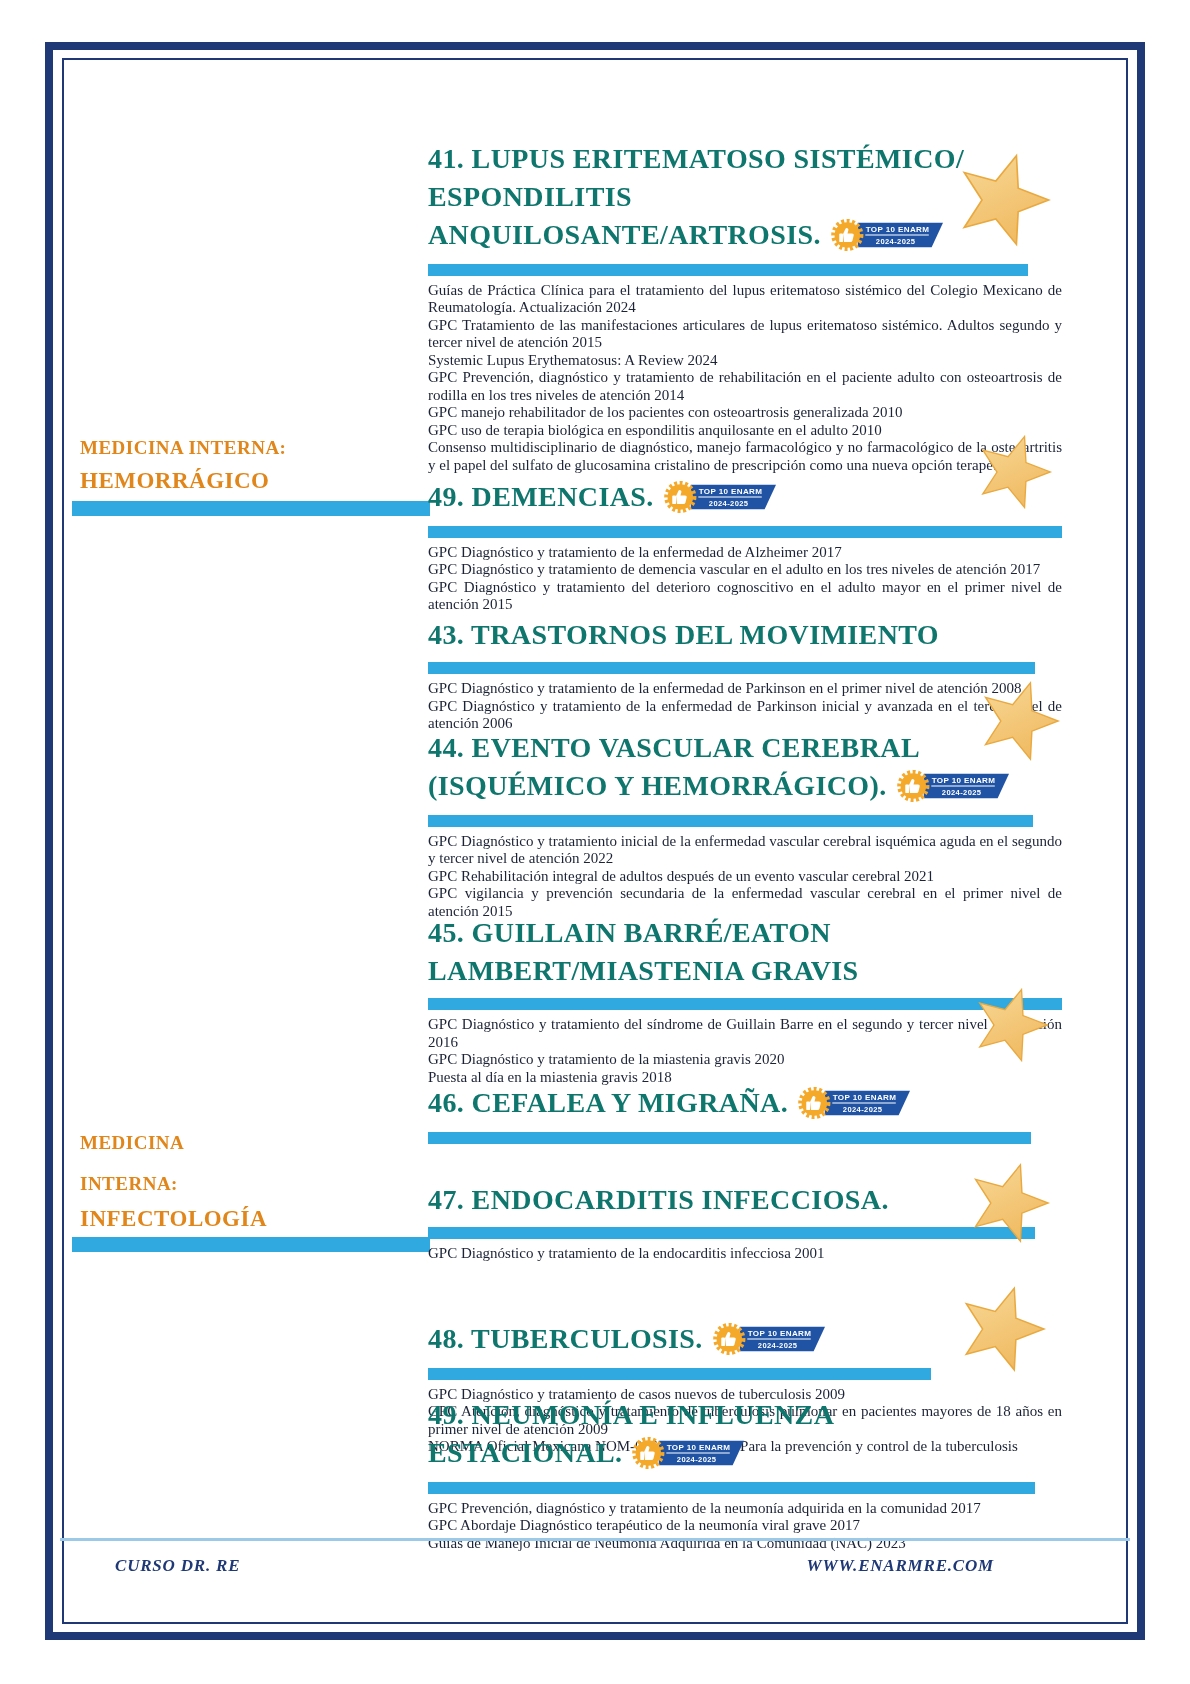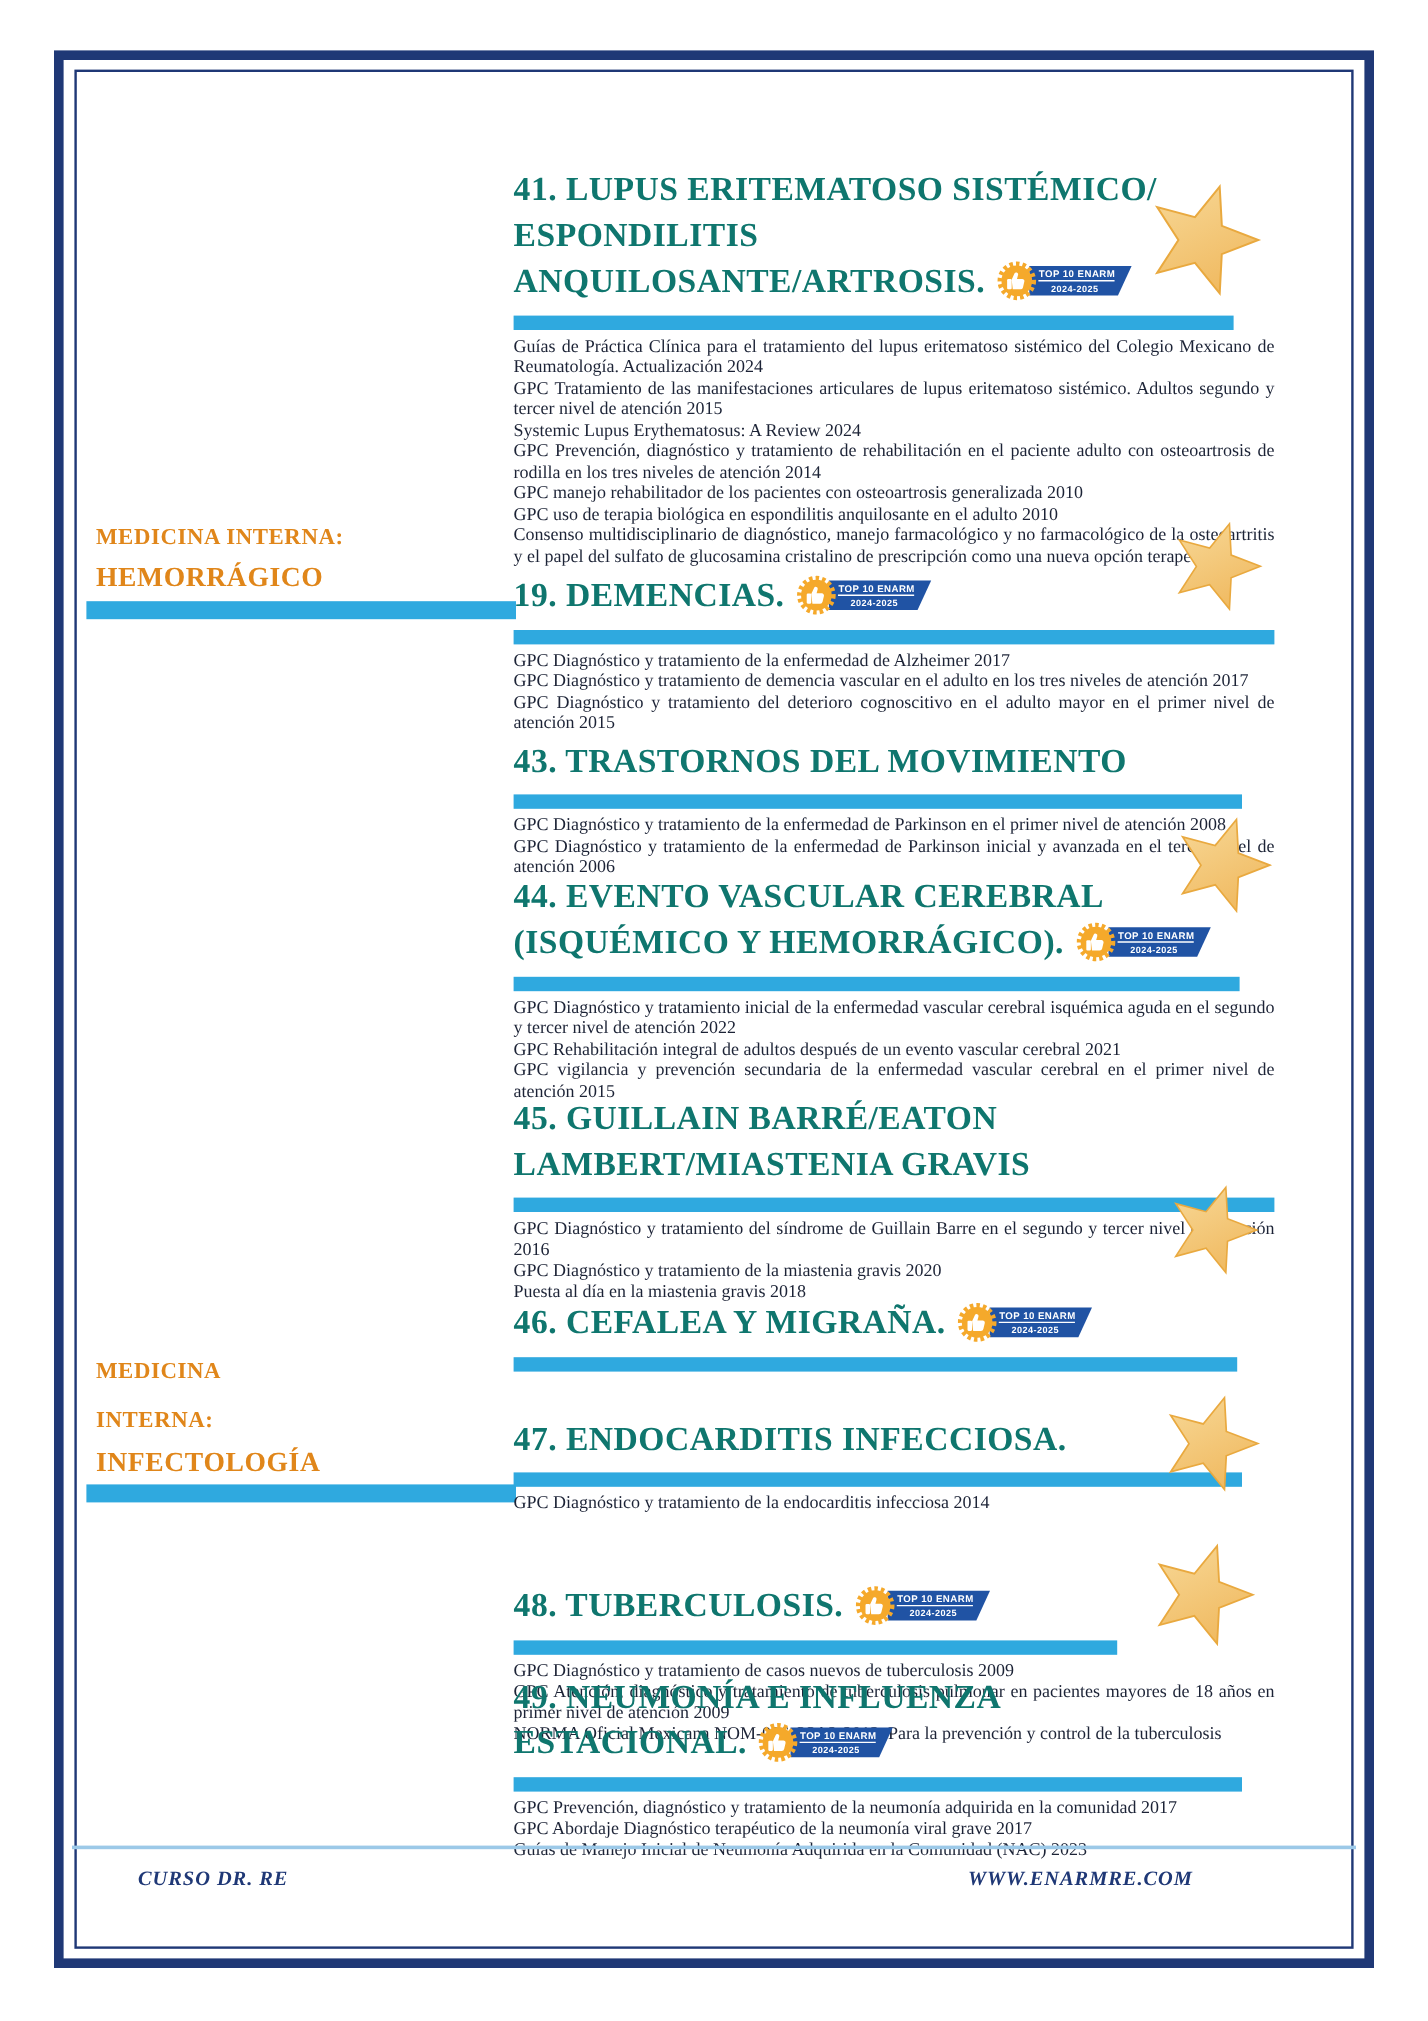--- a/index.html
+++ b/index.html
@@ -105,21 +105,21 @@
   <div class="sec-items">Guías de Práctica Clínica para el tratamiento del lupus eritematoso sistémico del Colegio Mexicano de Reumatología. Actualización 2024
 GPC Tratamiento de las manifestaciones articulares de lupus eritematoso sistémico. Adultos segundo y tercer nivel de atención 2015
 Systemic Lupus Erythematosus: A Review 2024
 GPC Prevención, diagnóstico y tratamiento de rehabilitación en el paciente adulto con osteoartrosis de rodilla en los tres niveles de atención 2014
 GPC manejo rehabilitador de los pacientes con osteoartrosis generalizada 2010
 GPC uso de terapia biológica en espondilitis anquilosante en el adulto 2010
 Consenso multidisciplinario de diagnóstico, manejo farmacológico y no farmacológico de la osteoartritis y el papel del sulfato de glucosamina cristalino de prescripción como una nueva opción terapéutica</div>
 </section>
 
 <section class="sec s42">
-  <h2 class="sec-title"><span class="tl">19. DEMENCIAS.</span><span class="badge"><svg viewBox="0 0 122 38" width="116" height="36">
+  <h2 class="sec-title"><span class="tl">49. DEMENCIAS.</span><span class="badge"><svg viewBox="0 0 122 38" width="116" height="36">
           <polygon points="28,6 118,6 106,32 28,32" fill="#2053A4"></polygon>
           <line x1="36" y1="19" x2="103" y2="19" stroke="#ffffff" stroke-width="1.2"></line>
           <text x="70" y="16" font-size="8.5" fill="#ffffff" text-anchor="middle">TOP 10 ENARM</text>
           <text x="68" y="28.5" font-size="8" fill="#ffffff" text-anchor="middle">2024-2025</text>
           <circle cx="17" cy="19" r="13.5" fill="#F5A92B"></circle>
           <circle cx="17" cy="19" r="14.5" fill="none" stroke="#F5A92B" stroke-width="5" stroke-dasharray="3 2.6"></circle>
           <rect x="8.5" y="17.5" width="4" height="9" rx="1" fill="#ffffff"></rect>
           <path d="M13.5 26.5 h6.8 a2.2 2.2 0 0 0 2.15-1.7 l1.2-5.1 a1.9 1.9 0 0 0-1.85-2.35 h-4.6 l0.95-3.6 a1.7 1.7 0 0 0-3.2-1.1 l-2.45 5.35 z" fill="#ffffff"></path>
         </svg></span></h2>
   <div class="bar"></div>
@@ -172,21 +172,21 @@
           <circle cx="17" cy="19" r="14.5" fill="none" stroke="#F5A92B" stroke-width="5" stroke-dasharray="3 2.6"></circle>
           <rect x="8.5" y="17.5" width="4" height="9" rx="1" fill="#ffffff"></rect>
           <path d="M13.5 26.5 h6.8 a2.2 2.2 0 0 0 2.15-1.7 l1.2-5.1 a1.9 1.9 0 0 0-1.85-2.35 h-4.6 l0.95-3.6 a1.7 1.7 0 0 0-3.2-1.1 l-2.45 5.35 z" fill="#ffffff"></path>
         </svg></span></h2>
   <div class="bar"></div>
 </section>
 
 <section class="sec s47">
   <h2 class="sec-title"><span class="tl">47. ENDOCARDITIS INFECCIOSA.</span></h2>
   <div class="bar"></div>
-  <div class="sec-items">GPC Diagnóstico y tratamiento de la endocarditis infecciosa 2014</div>
+  <div class="sec-items">GPC Diagnóstico y tratamiento de la endocarditis infecciosa 2001</div>
 </section>
 
 <section class="sec s48">
   <h2 class="sec-title"><span class="tl">48. TUBERCULOSIS.</span><span class="badge"><svg viewBox="0 0 122 38" width="116" height="36">
           <polygon points="28,6 118,6 106,32 28,32" fill="#2053A4"></polygon>
           <line x1="36" y1="19" x2="103" y2="19" stroke="#ffffff" stroke-width="1.2"></line>
           <text x="70" y="16" font-size="8.5" fill="#ffffff" text-anchor="middle">TOP 10 ENARM</text>
           <text x="68" y="28.5" font-size="8" fill="#ffffff" text-anchor="middle">2024-2025</text>
           <circle cx="17" cy="19" r="13.5" fill="#F5A92B"></circle>
           <circle cx="17" cy="19" r="14.5" fill="none" stroke="#F5A92B" stroke-width="5" stroke-dasharray="3 2.6"></circle>

